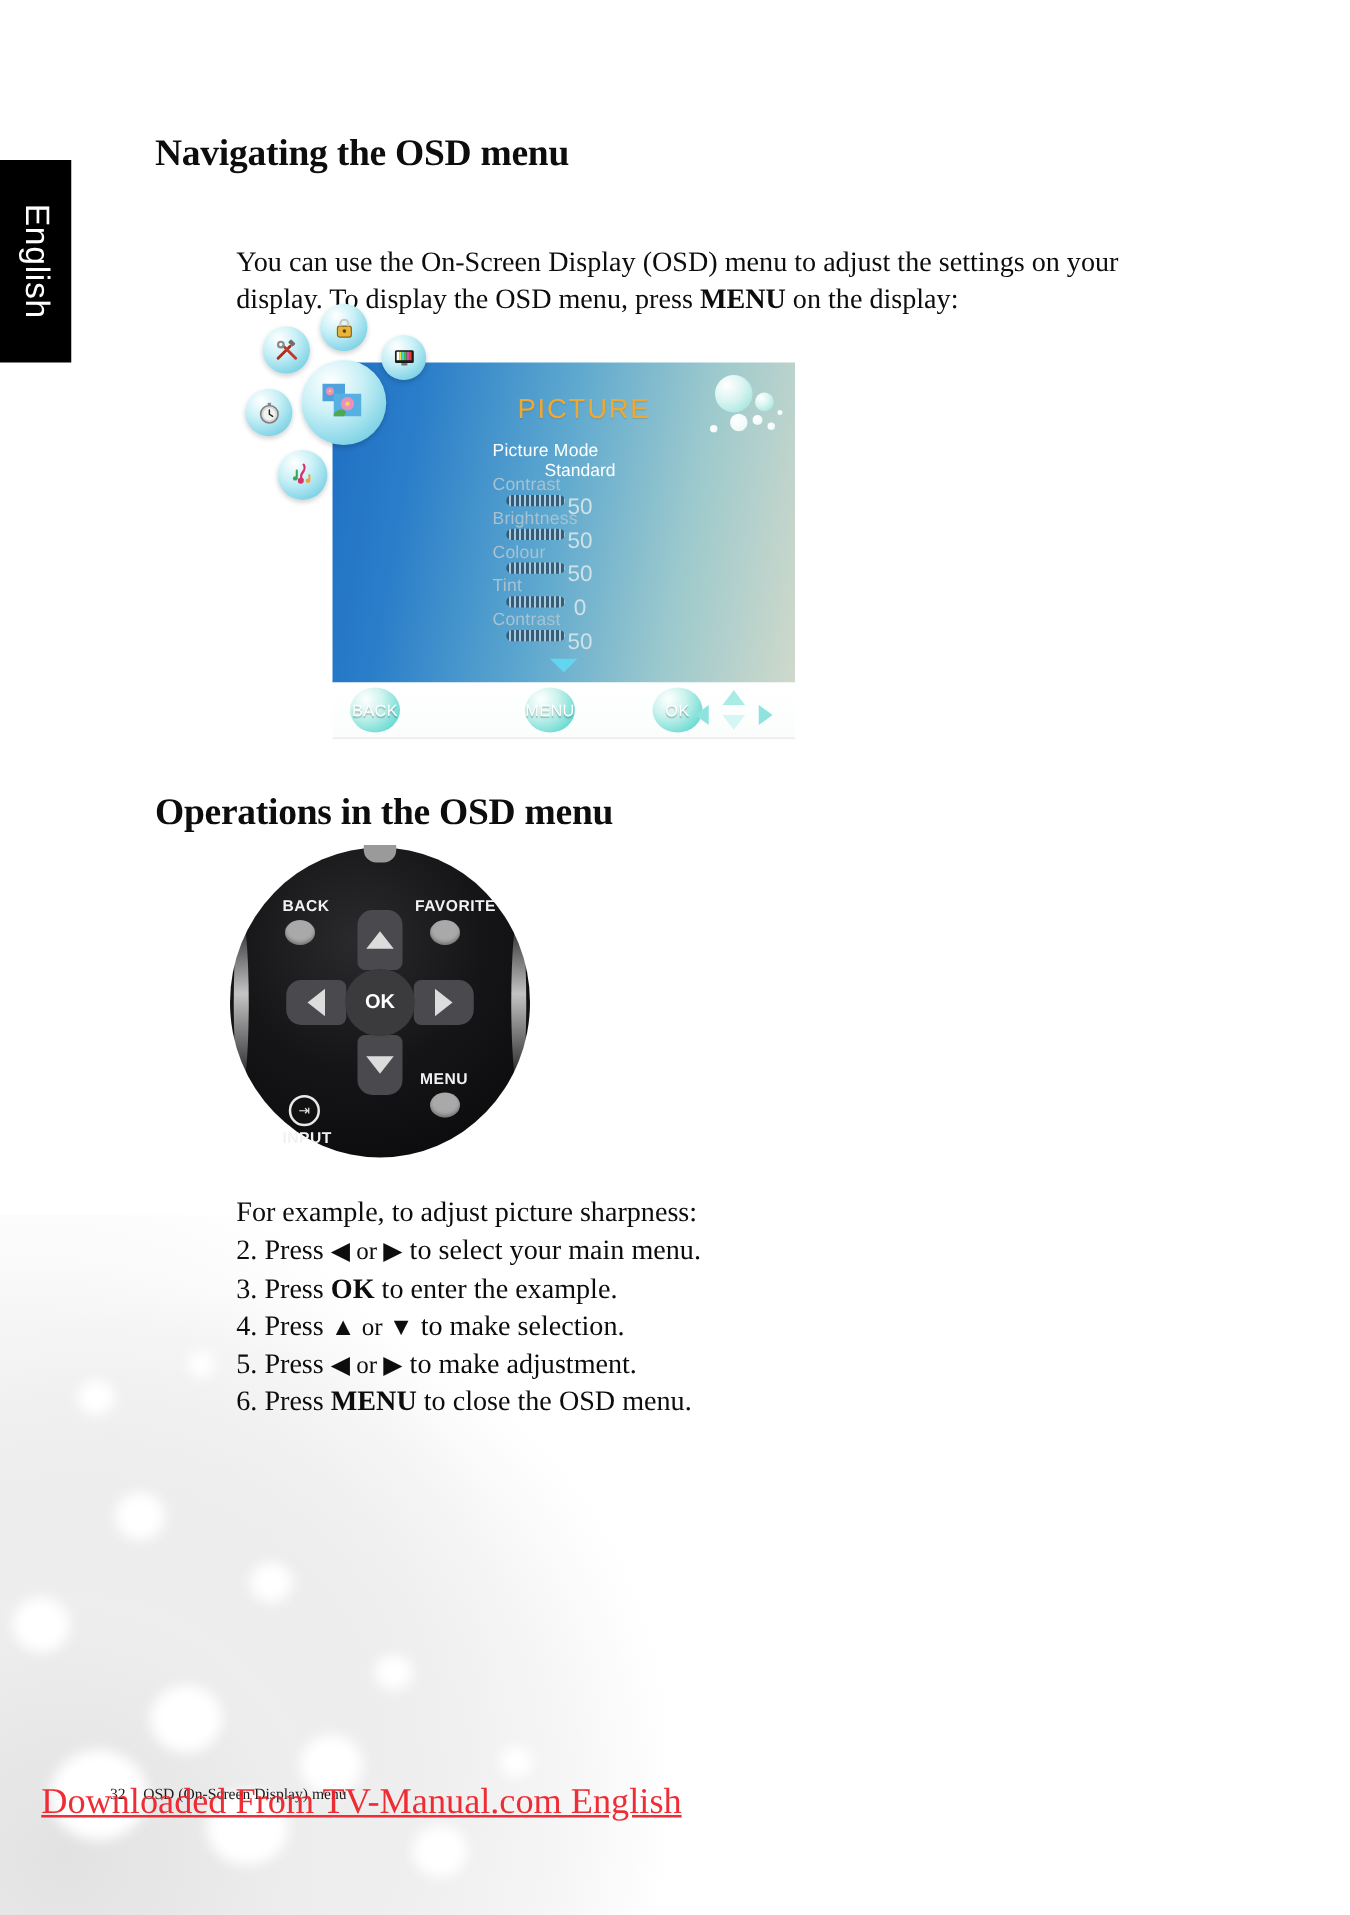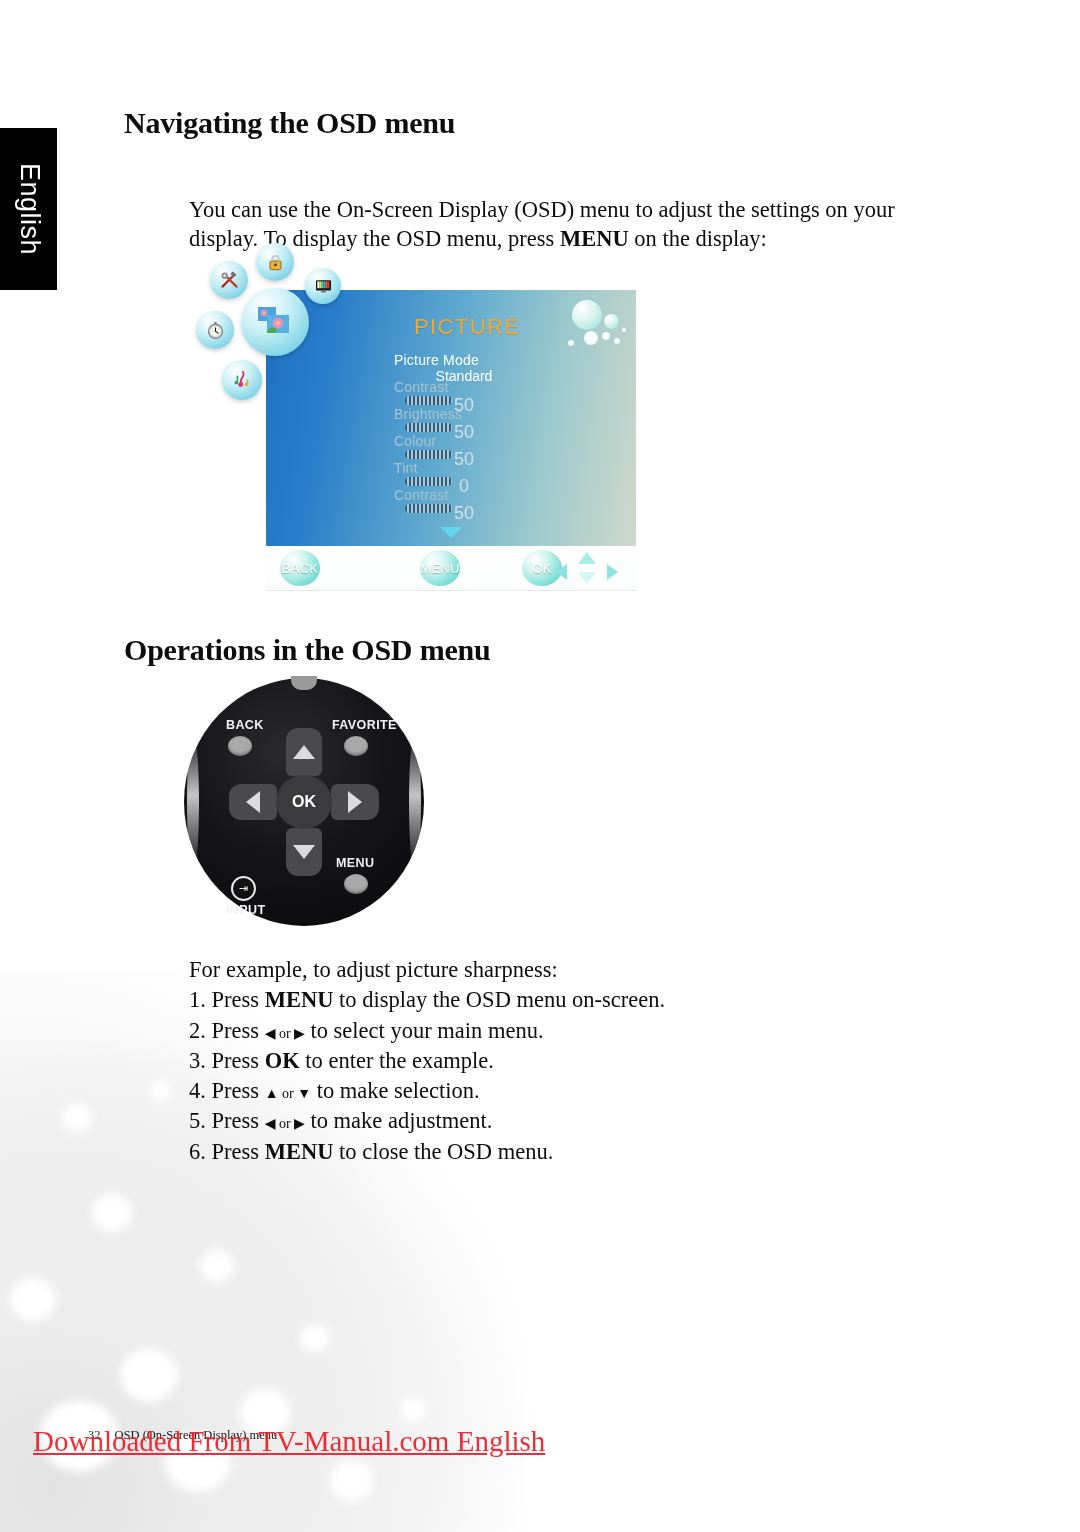--- a/index.html
+++ b/index.html
@@ -154,21 +154,21 @@
   .tri.d{border-left:11px solid transparent;border-right:11px solid transparent;border-top:14px solid #dcdcdc;}
   .tri.l{border-top:11px solid transparent;border-bottom:11px solid transparent;border-right:14px solid #dcdcdc;}
   .tri.r{border-top:11px solid transparent;border-bottom:11px solid transparent;border-left:14px solid #dcdcdc;}
   .input-icon{position:absolute;width:21px;height:21px;border-radius:50%;background:#111;
     border:2px solid #e8e8e8;display:flex;align-items:center;justify-content:center;
     color:#e8e8e8;font-size:11px;font-family:"Liberation Sans", sans-serif;}
 
   
   #steps{position:absolute;left:189px;top:955px;width:700px;font-size:22.5px;line-height:1.345;}
   #steps .ln{white-space:nowrap;}
-  .ar{font-size:14px;}
+  .ar{font-size:20px;}
 
   
   .footer{position:absolute;left:88px;top:1428px;font-size:12.5px;color:#1a1a1a;white-space:nowrap;z-index:4;}
   .footer .pg{margin-right:14px;}
   .watermark{
     position:absolute;left:33px;top:1425px;z-index:6;
     color:#ee1c25;font-size:29px;font-family:"Liberation Serif", serif;
     text-decoration:underline;white-space:nowrap;opacity:.92;
   }
 </style>
@@ -374,21 +374,20 @@
       <div class="pad rt">
           <i class="tri r"></i>
         </div>
       <div class="ok-btn">OK</div>
     </div>
   </div>
 
   <div id="steps">
     <div class="ln">For example, to adjust picture sharpness:</div>
     <div id="steps-items">
-        <div class="ln"><span>1. </span><span>Press </span><span class="b">MENU</span><span> to display the OSD menu on-screen.</span></div>
         <div class="ln"><span>2. </span><span>Press </span><span class="ar">◀ or ▶</span><span> to select your main menu.</span></div>
         <div class="ln"><span>3. </span><span>Press </span><span class="b">OK</span><span> to enter the example.</span></div>
         <div class="ln"><span>4. </span><span>Press </span><span class="ar">▲ or ▼</span><span> to make selection.</span></div>
         <div class="ln"><span>5. </span><span>Press </span><span class="ar">◀ or ▶</span><span> to make adjustment.</span></div>
         <div class="ln"><span>6. </span><span>Press </span><span class="b">MENU</span><span> to close the OSD menu.</span></div>
       </div>
   </div>
 
   <div class="footer">
     <span class="pg">32</span><span>OSD (On-Screen Display) menu</span>

